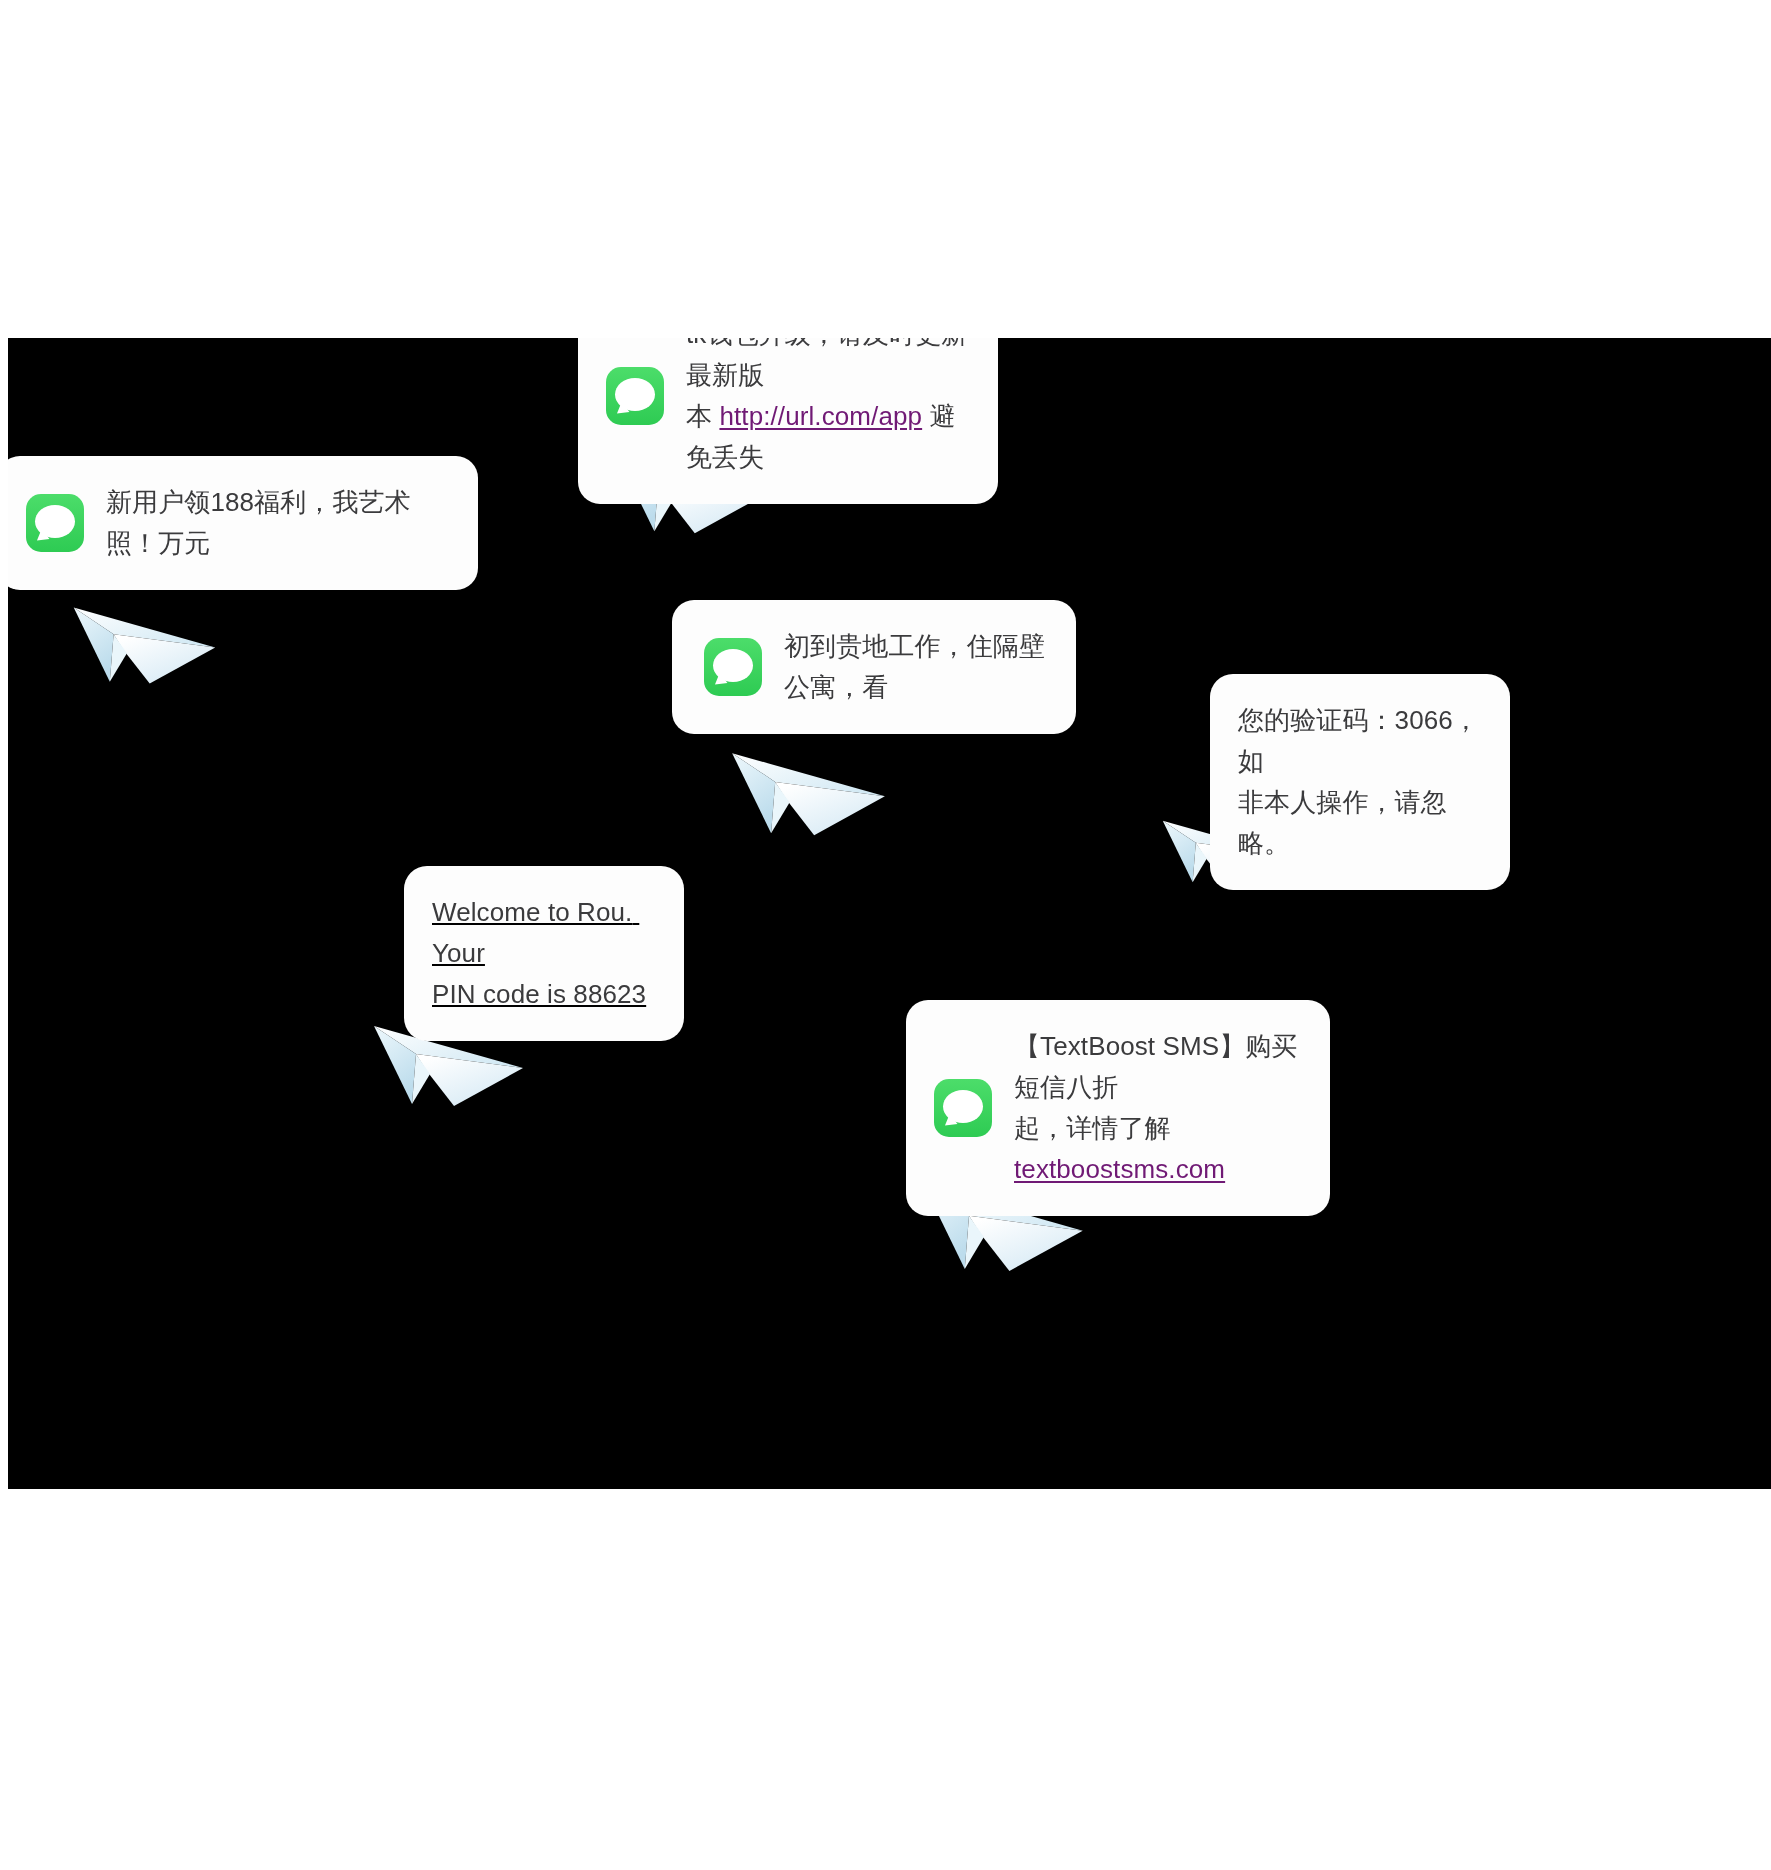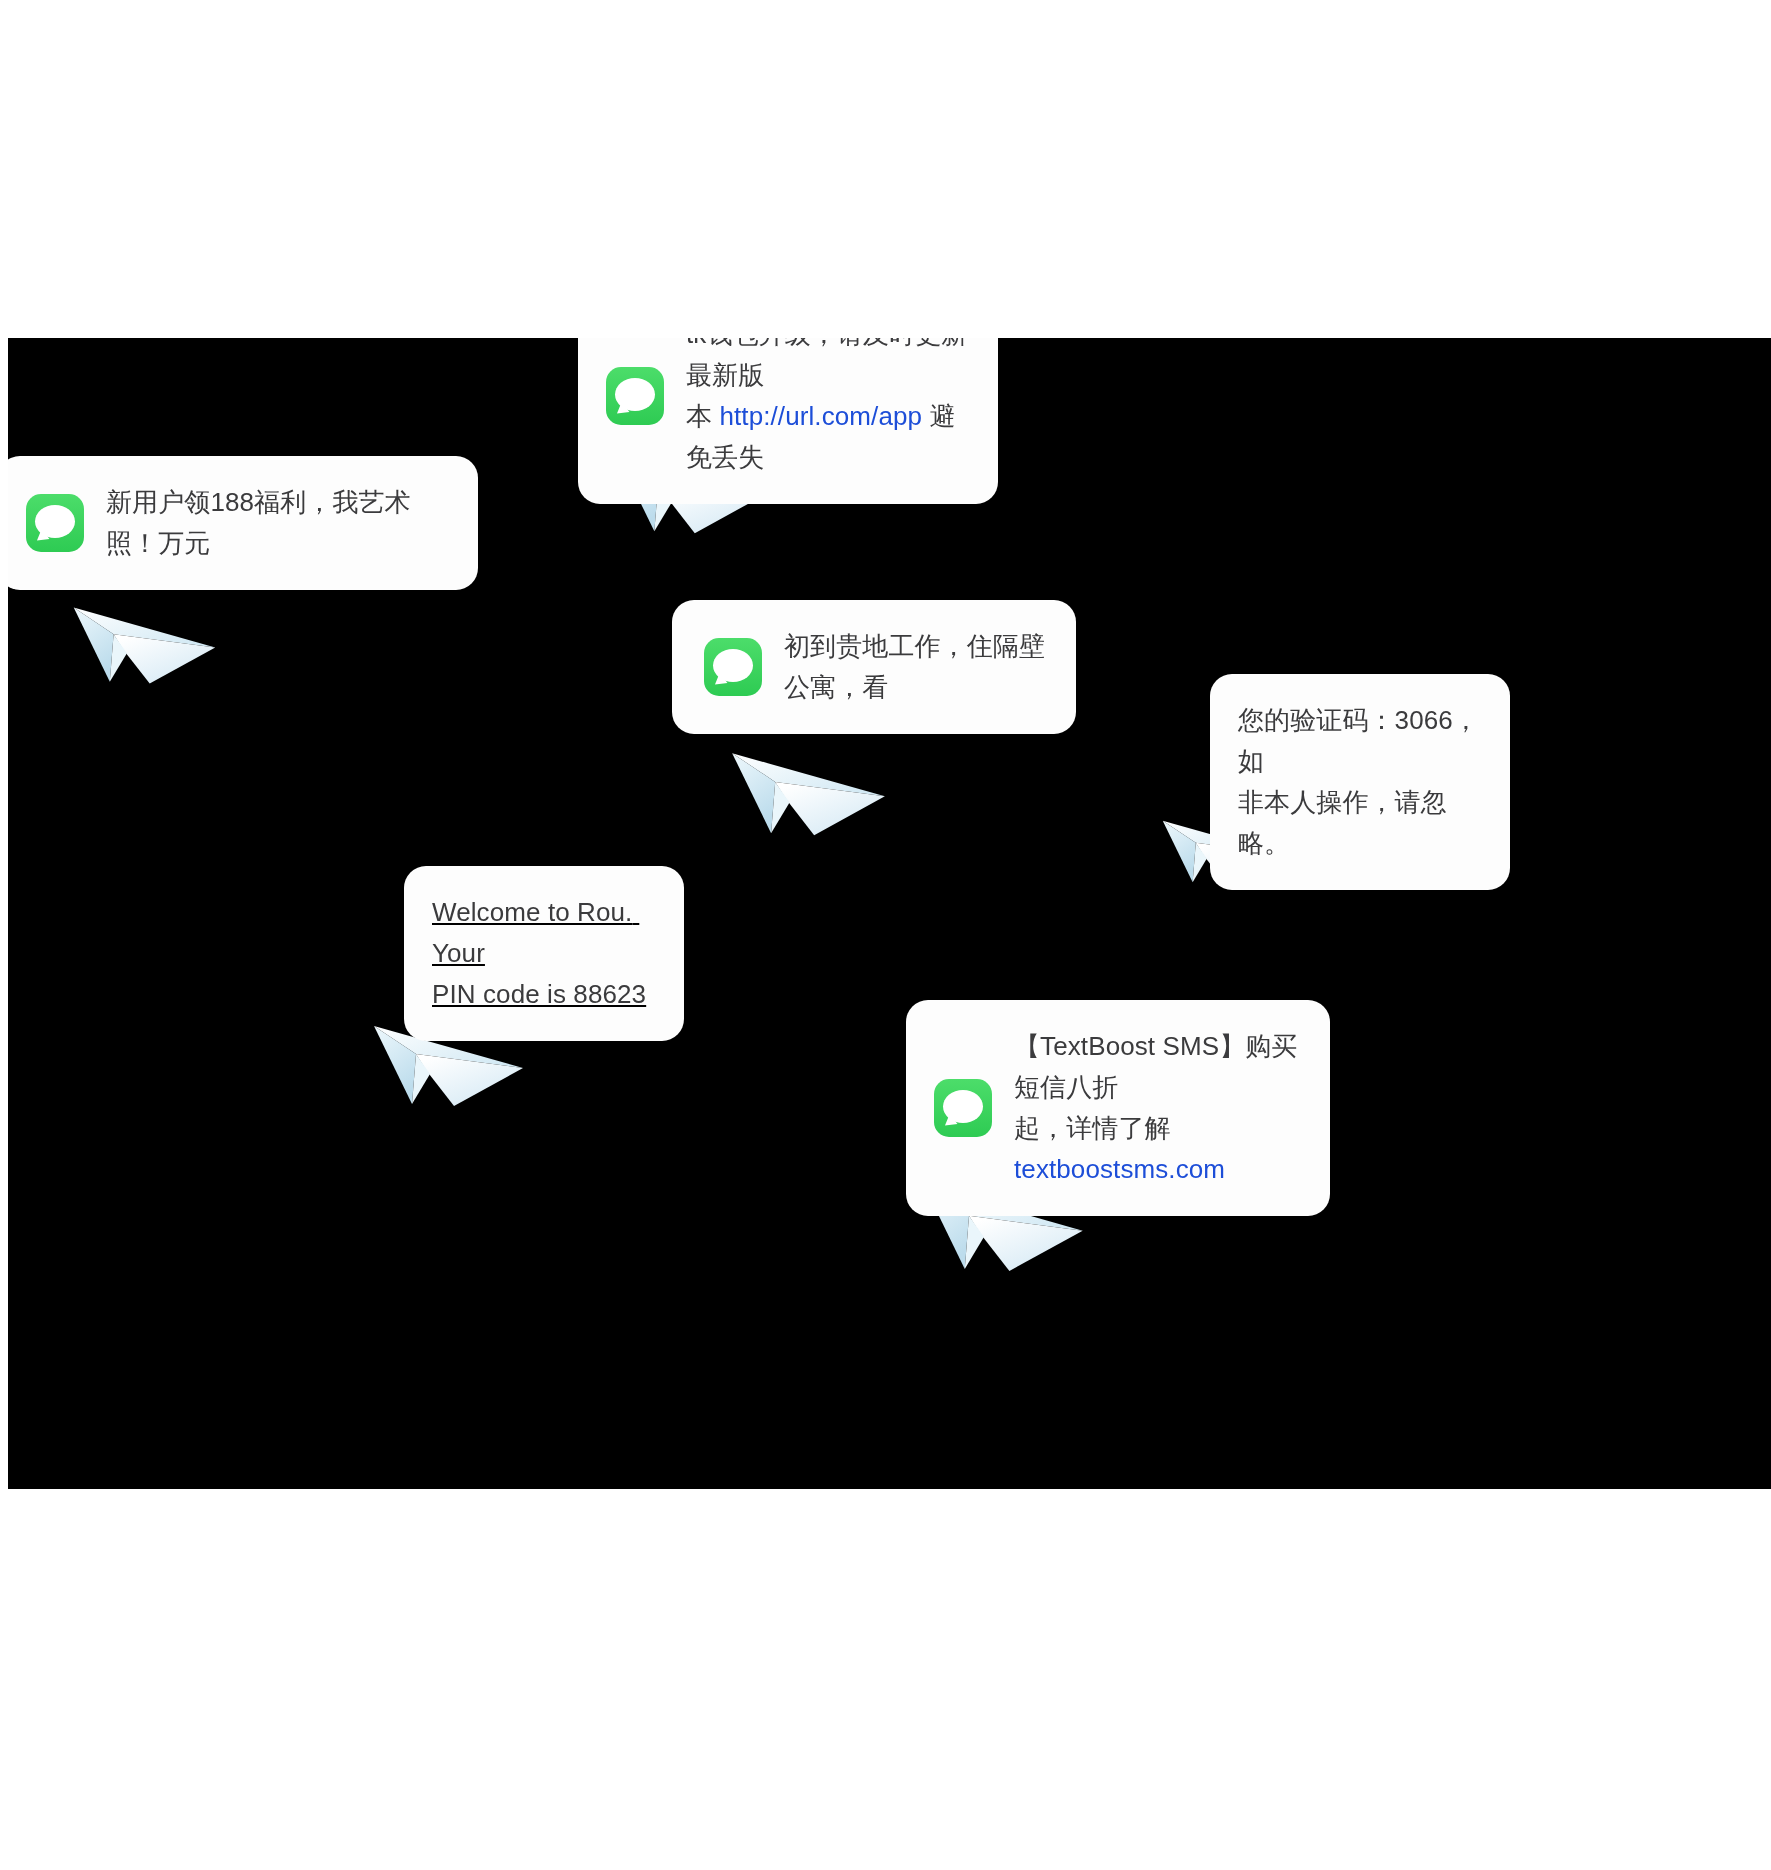--- a/index.html
+++ b/index.html
@@ -32,21 +32,21 @@
   
   .bubble {
     position: absolute;
     background: #fdfdfd;
     border-radius: 22px;
     display: flex;
     align-items: center;
     gap: 22px;
     padding: 26px 28px;
   }
-  .bubble.no-icon { gap: 0; }
+  .bubble.no-icon { gap: 0; border-radius: 23px; }
 
   .msg-icon {
     flex: 0 0 auto;
     width: 58px;
     height: 58px;
     border-radius: 15px;
     background: linear-gradient(180deg, #4cdd6a 0%, #2ecb53 100%);
     position: relative;
   }
   .msg-icon .speech {
@@ -72,21 +72,22 @@
 
   .msg-text {
     font-size: 26px;
     line-height: 41px;
     color: #3b3b3d;
     letter-spacing: 0.1px;
     white-space: pre-wrap;
   }
   .msg-text .ln { display: block; }
   .msg-text .lnk {
-    color: #1d4ed8;
+    color: #701a75;
+    text-decoration: underline;
     text-underline-offset: 3px;
   }
 
   
   #b1 { left: 570px; top: -50px;  width: 420px; }
   #b2 { left: -10px; top: 118px;  width: 480px; }
   #b3 { left: 664px; top: 262px;  width: 404px; padding-left: 32px; }
   #b4 { left: 1202px; top: 336px; width: 300px; }
   #b5 { left: 396px; top: 528px;  width: 280px; text-decoration: underline; }
   #b6 { left: 898px; top: 662px;  width: 424px; }

